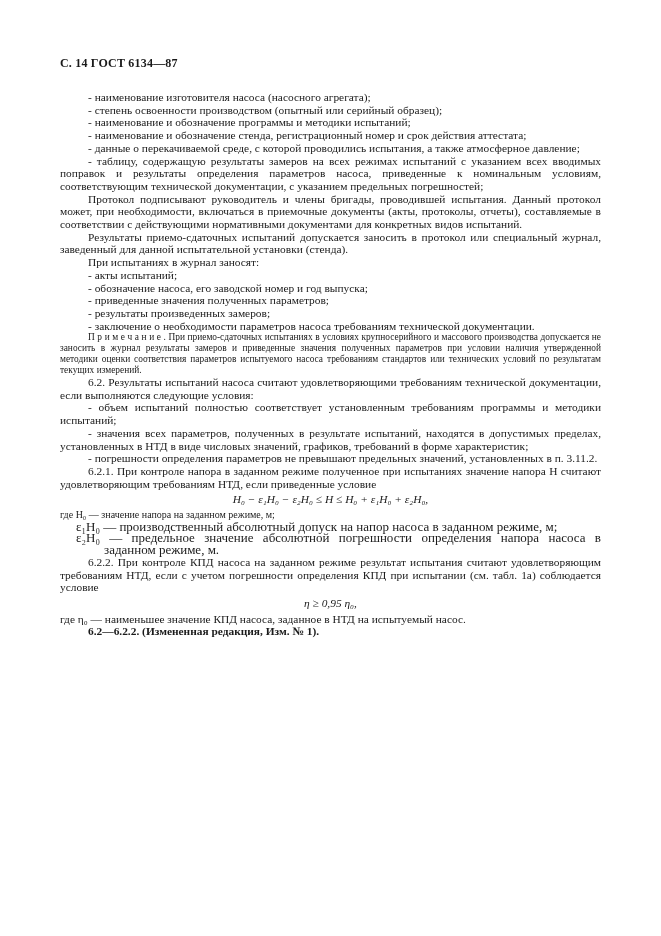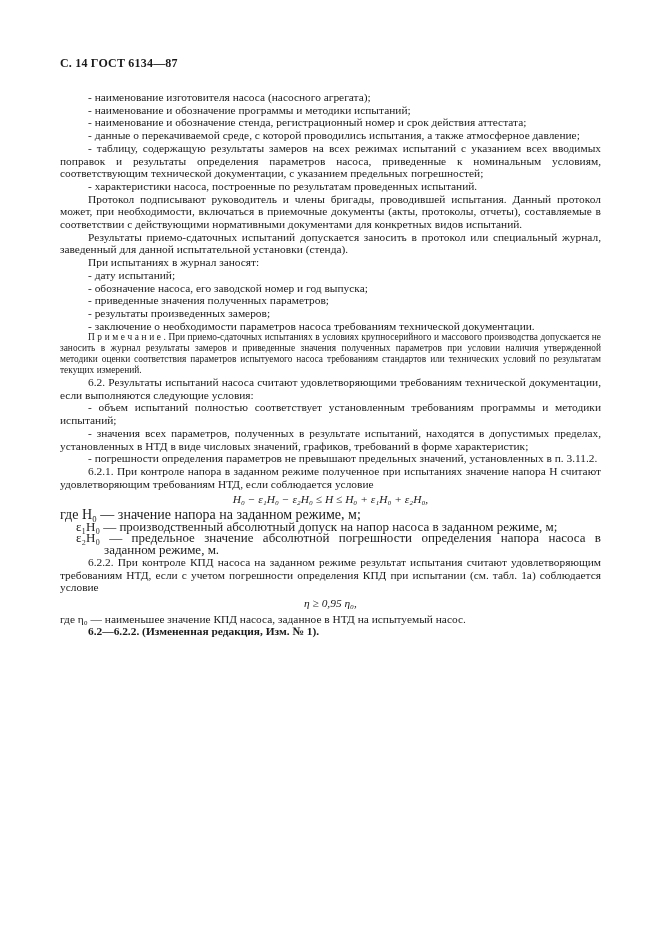--- a/index.html
+++ b/index.html
@@ -38,60 +38,60 @@
     margin: 1px 0;
     font-family: Liberation Serif, serif;
   }
   .formula {
     text-align: center;
     text-indent: 0;
     font-style: italic;
     padding: 3px 0 3px 0;
   }
   .def-lead {
-    font-size: 14px;
+    font-size: 10px;
     line-height: 11.7px;
     text-indent: 0;
   }
   .def {
     font-size: 13px;
     line-height: 11.7px;
     padding-left: 44px;
     text-indent: -28px;
   }
   .bold { font-weight: bold; }
 </style>
 </head>
 <body>
 
 <div class="page">
 
   <div class="doc-header">С. 14 ГОСТ 6134—87</div>
 
   <div class="body-text">
     <div class="para">- наименование изготовителя насоса (насосного агрегата);</div>
+    <div class="para">- степень освоенности производством (опытный или серийный образец);</div>
     <div class="para">- наименование и обозначение программы и методики испытаний;</div>
     <div class="para">- наименование и обозначение стенда, регистрационный номер и срок действия аттестата;</div>
     <div class="para">- данные о перекачиваемой среде, с которой проводились испытания, а также атмосферное давление;</div>
     <div class="para">- таблицу, содержащую результаты замеров на всех режимах испытаний с указанием всех вводимых поправок и результаты определения параметров насоса, приведенные к номинальным условиям, соответствующим технической документации, с указанием предельных погрешностей;</div>
-    <div class="para">- характеристики насоса, построенные по результатам проведенных испытаний.</div>
     <div class="para">Протокол подписывают руководитель и члены бригады, проводившей испытания. Данный протокол может, при необходимости, включаться в приемочные документы (акты, протоколы, отчеты), составляемые в соответствии с действующими нормативными документами для конкретных видов испытаний.</div>
     <div class="para">Результаты приемо-сдаточных испытаний допускается заносить в протокол или специальный журнал, заведенный для данной испытательной установки (стенда).</div>
     <div class="para">При испытаниях в журнал заносят:</div>
-    <div class="para">- дату испытаний;</div>
+    <div class="para">- акты испытаний;</div>
     <div class="para">- обозначение насоса, его заводской номер и год выпуска;</div>
     <div class="para">- приведенные значения полученных параметров;</div>
     <div class="para">- результаты произведенных замеров;</div>
     <div class="para">- заключение о необходимости параметров насоса требованиям технической документации.</div>
     <div class="note">П р и м е ч а н и е .  При приемо-сдаточных испытаниях в условиях крупносерийного и массового производства допускается не заносить в журнал результаты замеров и приведенные значения полученных параметров при условии наличия утвержденной методики оценки соответствия параметров испытуемого насоса требованиям стандартов или технических условий по результатам текущих измерений.</div>
     <div class="para">6.2. Результаты испытаний насоса считают удовлетворяющими требованиям технической документации, если выполняются следующие условия:</div>
     <div class="para">- объем испытаний полностью соответствует установленным требованиям программы и методики испытаний;</div>
     <div class="para">- значения всех параметров, полученных в результате испытаний, находятся в допустимых пределах, установленных в НТД в виде числовых значений, графиков, требований в форме характеристик;</div>
     <div class="para">- погрешности определения параметров не превышают предельных значений, установленных в п. 3.11.2.</div>
-    <div class="para">6.2.1. При контроле напора в заданном режиме полученное при испытаниях значение напора Н считают удовлетворяющим требованиям НТД, если соблюдается условие</div>
+    <div class="para">6.2.1. При контроле напора в заданном режиме полученное при испытаниях значение напора Н считают удовлетворяющим требованиям НТД, если приведенные условие</div>
     <div class="formula">Н₀ − ε₁Н₀ − ε₂Н₀ ≤ Н ≤ Н₀ + ε₁Н₀ + ε₂Н₀,</div>
     <div class="def-lead">где Н₀ — значение напора на заданном режиме, м;</div>
     <div class="def">ε₁Н₀ — производственный абсолютный допуск на напор насоса в заданном режиме, м;</div>
     <div class="def">ε₂Н₀ — предельное значение абсолютной погрешности определения напора насоса в заданном режиме, м.</div>
     <div class="para">6.2.2. При контроле КПД насоса на заданном режиме результат испытания считают удовлетворяющим требованиям НТД, если с учетом погрешности определения КПД при испытании (см. табл. 1а) соблюдается условие</div>
     <div class="formula">η ≥ 0,95 η₀,</div>
     <div class="flush">где η₀ — наименьшее значение КПД насоса, заданное в НТД на испытуемый насос.</div>
     <div class="para bold">6.2—6.2.2. (Измененная редакция, Изм. № 1).</div>
   </div>
 

